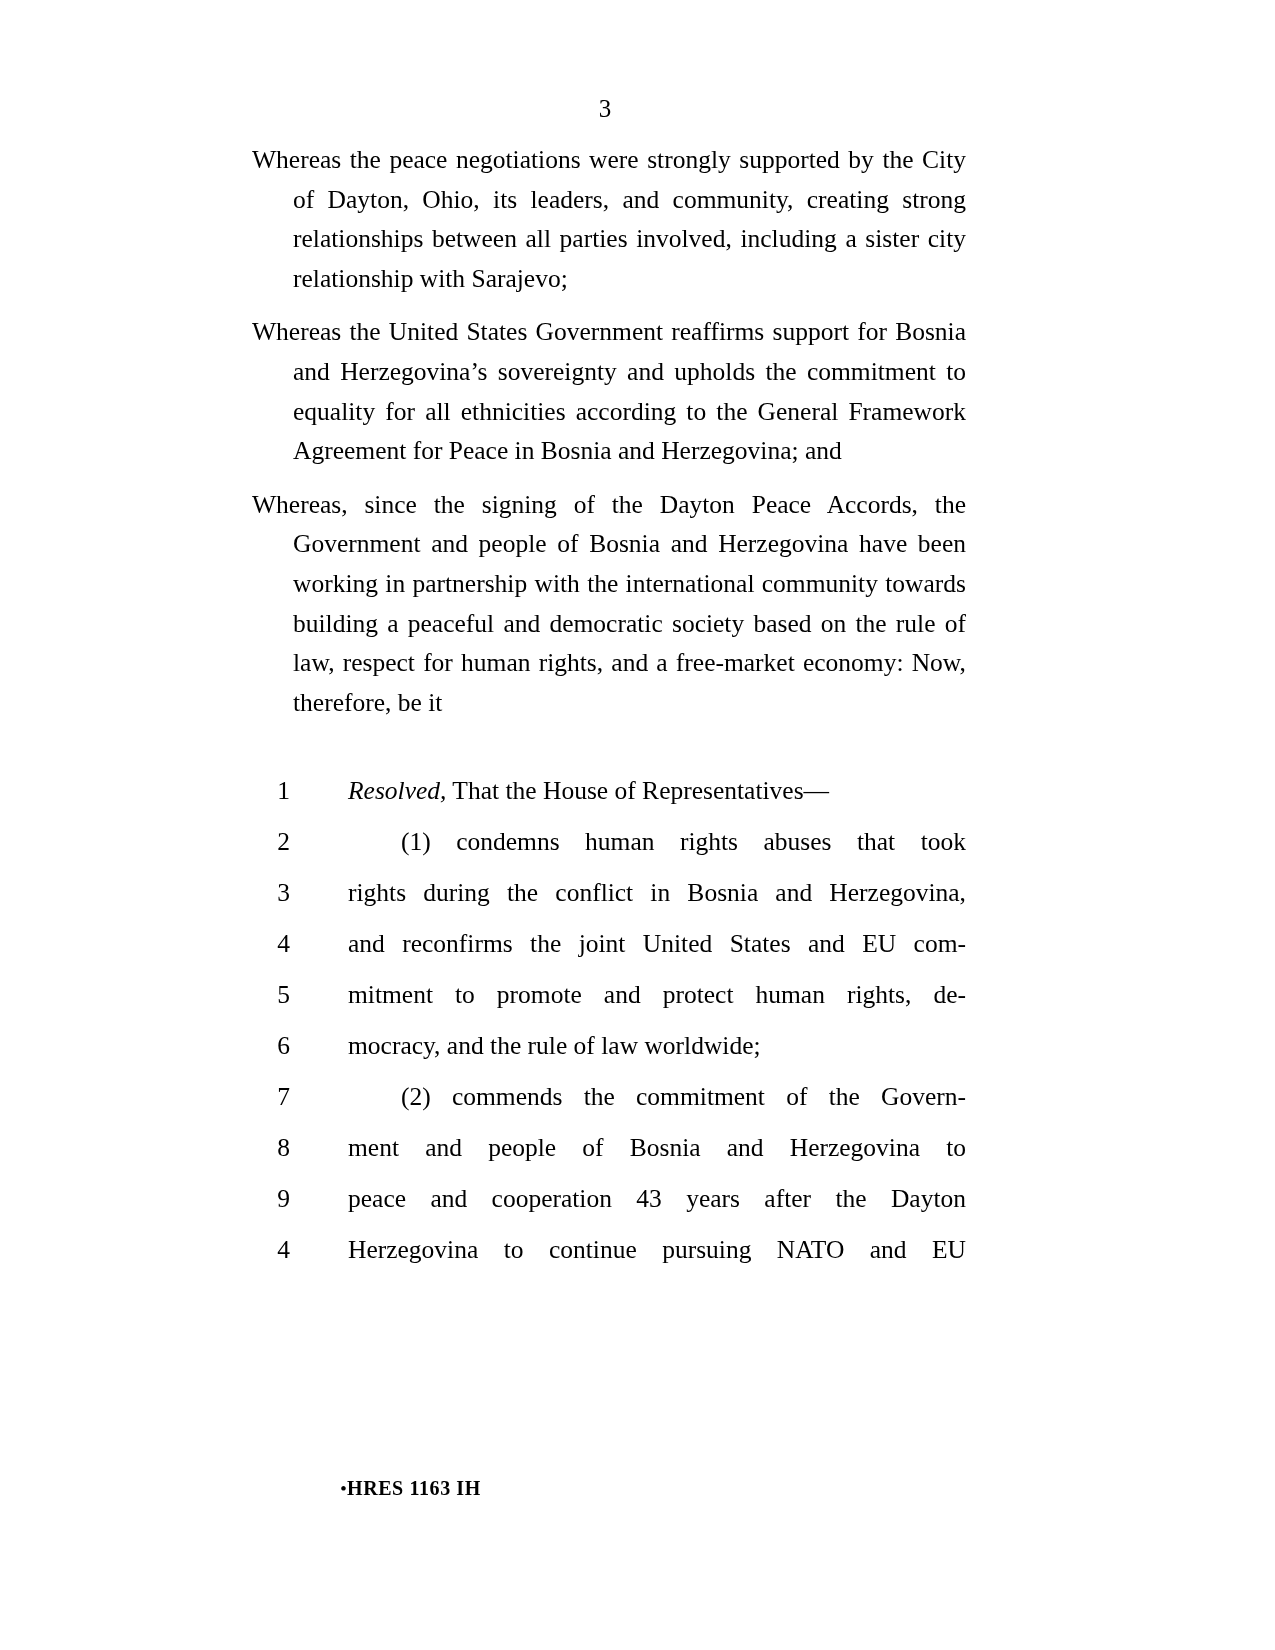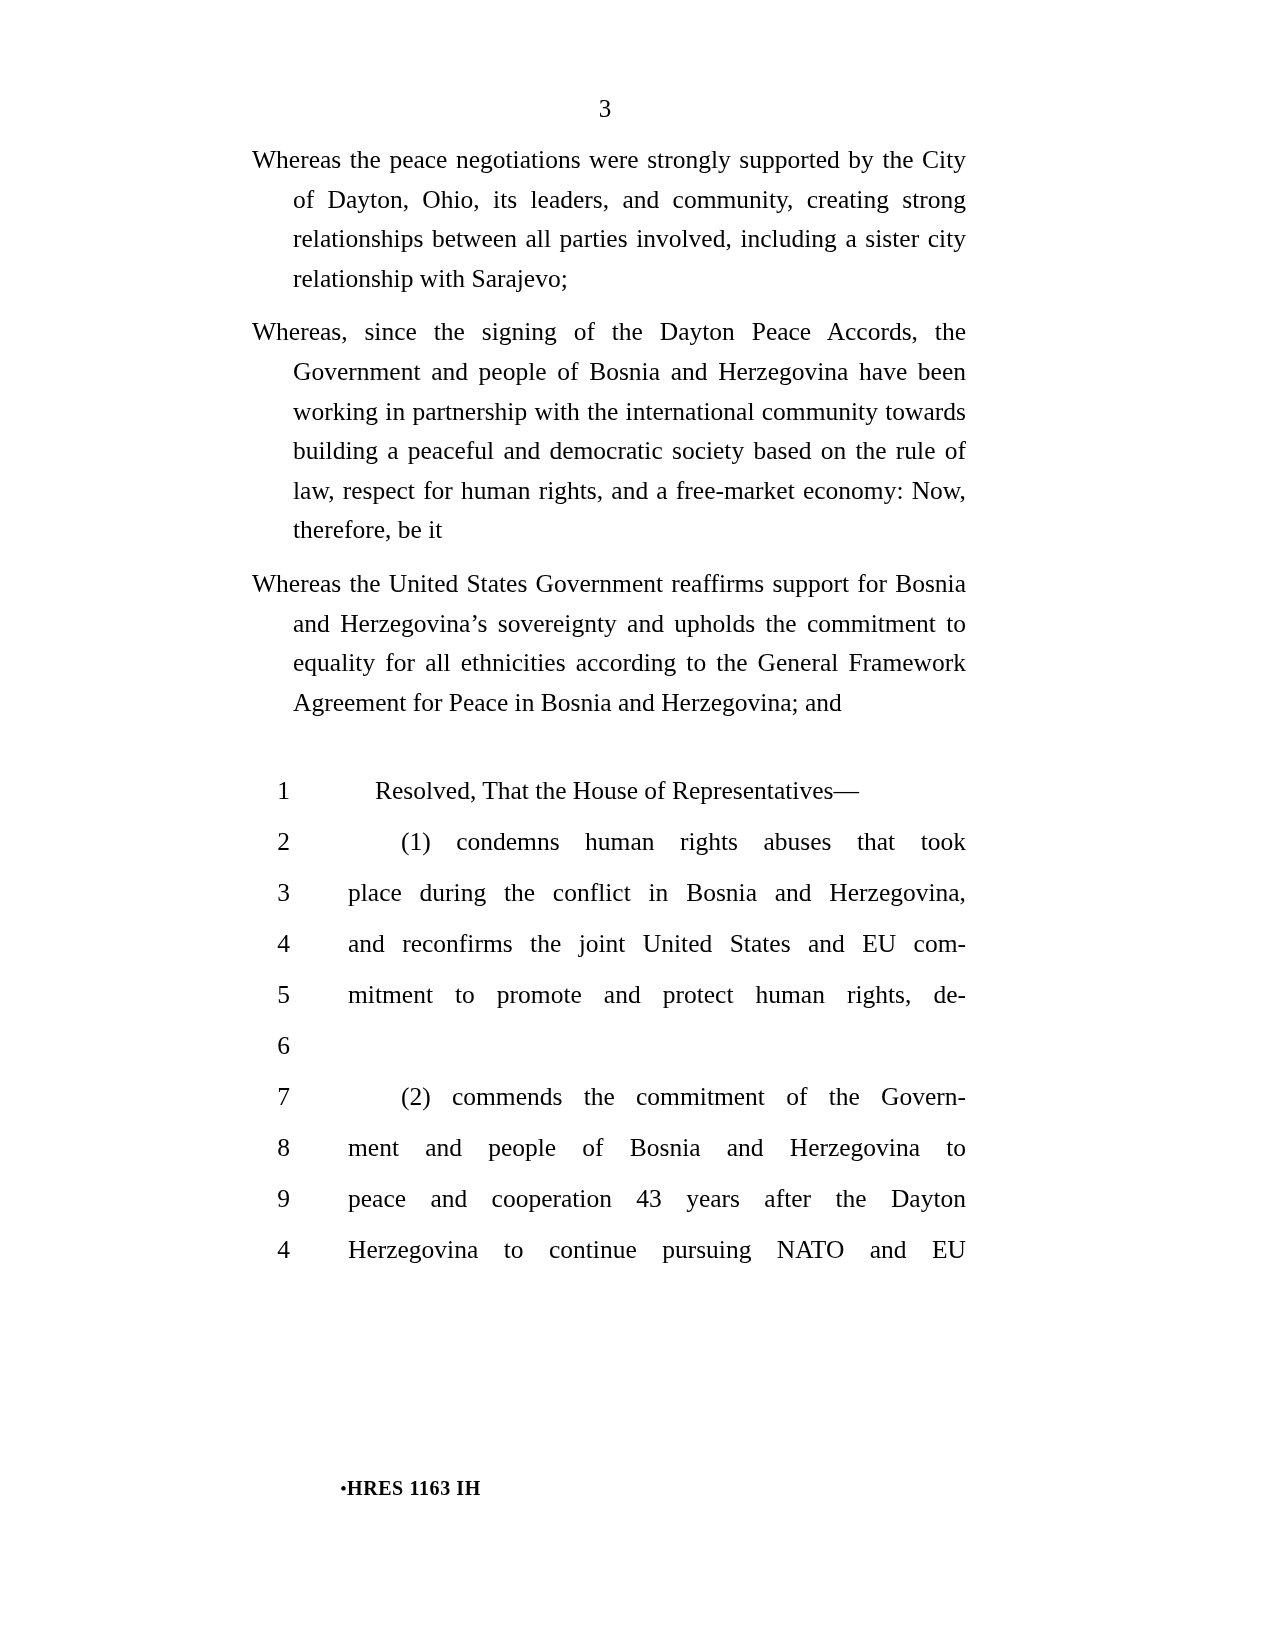--- a/index.html
+++ b/index.html
@@ -91,21 +91,21 @@
   }
   .line-text.flush {
     white-space: normal;
     text-align: left;
   }
   .line-text .indent {
     display: inline-block;
     width: 53px;
   }
   .resolved {
-    margin-left: 27px;
+    font-style: italic;
   }
 
   
   .footer {
     position: absolute;
     top: 1458px;
     left: 318px;
     font-size: 20px;
     font-weight: bold;
     letter-spacing: 0.6px;
@@ -119,47 +119,48 @@
 </style>
 </head>
 <body>
 
 <div class="page">
 
   <div class="page-number">3</div>
 
   <div class="whereas-block">
       <p class="whereas-clause">Whereas the peace negotiations were strongly supported by the City of Dayton, Ohio, its leaders, and community, creating strong relationships between all parties involved, including a sister city relationship with Sarajevo;</p>
+      <p class="whereas-clause">Whereas the United States Government reaffirms support for Bosnia and Herzegovina’s sovereignty and upholds the commitment to equality for all ethnicities according to the General Framework Agreement for Peace in Bosnia and Herzegovina; and</p>
       <p class="whereas-clause">Whereas, since the signing of the Dayton Peace Accords, the Government and people of Bosnia and Herzegovina have been working in partnership with the international community towards building a peaceful and democratic society based on the rule of law, respect for human rights, and a free-market economy: Now, therefore, be it</p>
-      <p class="whereas-clause">Whereas the United States Government reaffirms support for Bosnia and Herzegovina’s sovereignty and upholds the commitment to equality for all ethnicities according to the General Framework Agreement for Peace in Bosnia and Herzegovina; and</p>
     </div>
 
   <div class="body-lines">
       <div class="line-row">
         <div class="line-num">1</div>
         <div class="line-text flush"><span class="resolved">Resolved,</span><span> That the House of Representatives—</span></div>
       </div>
       <div class="line-row">
         <div class="line-num">2</div>
         <div class="line-text just"><span class="indent"></span><span>(1) condemns human rights abuses that took</span></div>
       </div>
       <div class="line-row">
         <div class="line-num">3</div>
-        <div class="line-text just"><span>place during the conflict in Bosnia and Herzegovina,</span></div>
+        <div class="line-text just"><span>rights during the conflict in Bosnia and Herzegovina,</span></div>
       </div>
       <div class="line-row">
         <div class="line-num">4</div>
         <div class="line-text just"><span>and reconfirms the joint United States and EU com-</span></div>
       </div>
       <div class="line-row">
         <div class="line-num">5</div>
         <div class="line-text just"><span>mitment to promote and protect human rights, de-</span></div>
       </div>
       <div class="line-row">
         <div class="line-num">6</div>
+        <div class="line-text flush"><span>mocracy, and the rule of law worldwide;</span></div>
       </div>
       <div class="line-row">
         <div class="line-num">7</div>
         <div class="line-text just"><span class="indent"></span><span>(2) commends the commitment of the Govern-</span></div>
       </div>
       <div class="line-row">
         <div class="line-num">8</div>
         <div class="line-text just"><span>ment and people of Bosnia and Herzegovina to</span></div>
       </div>
       <div class="line-row">

